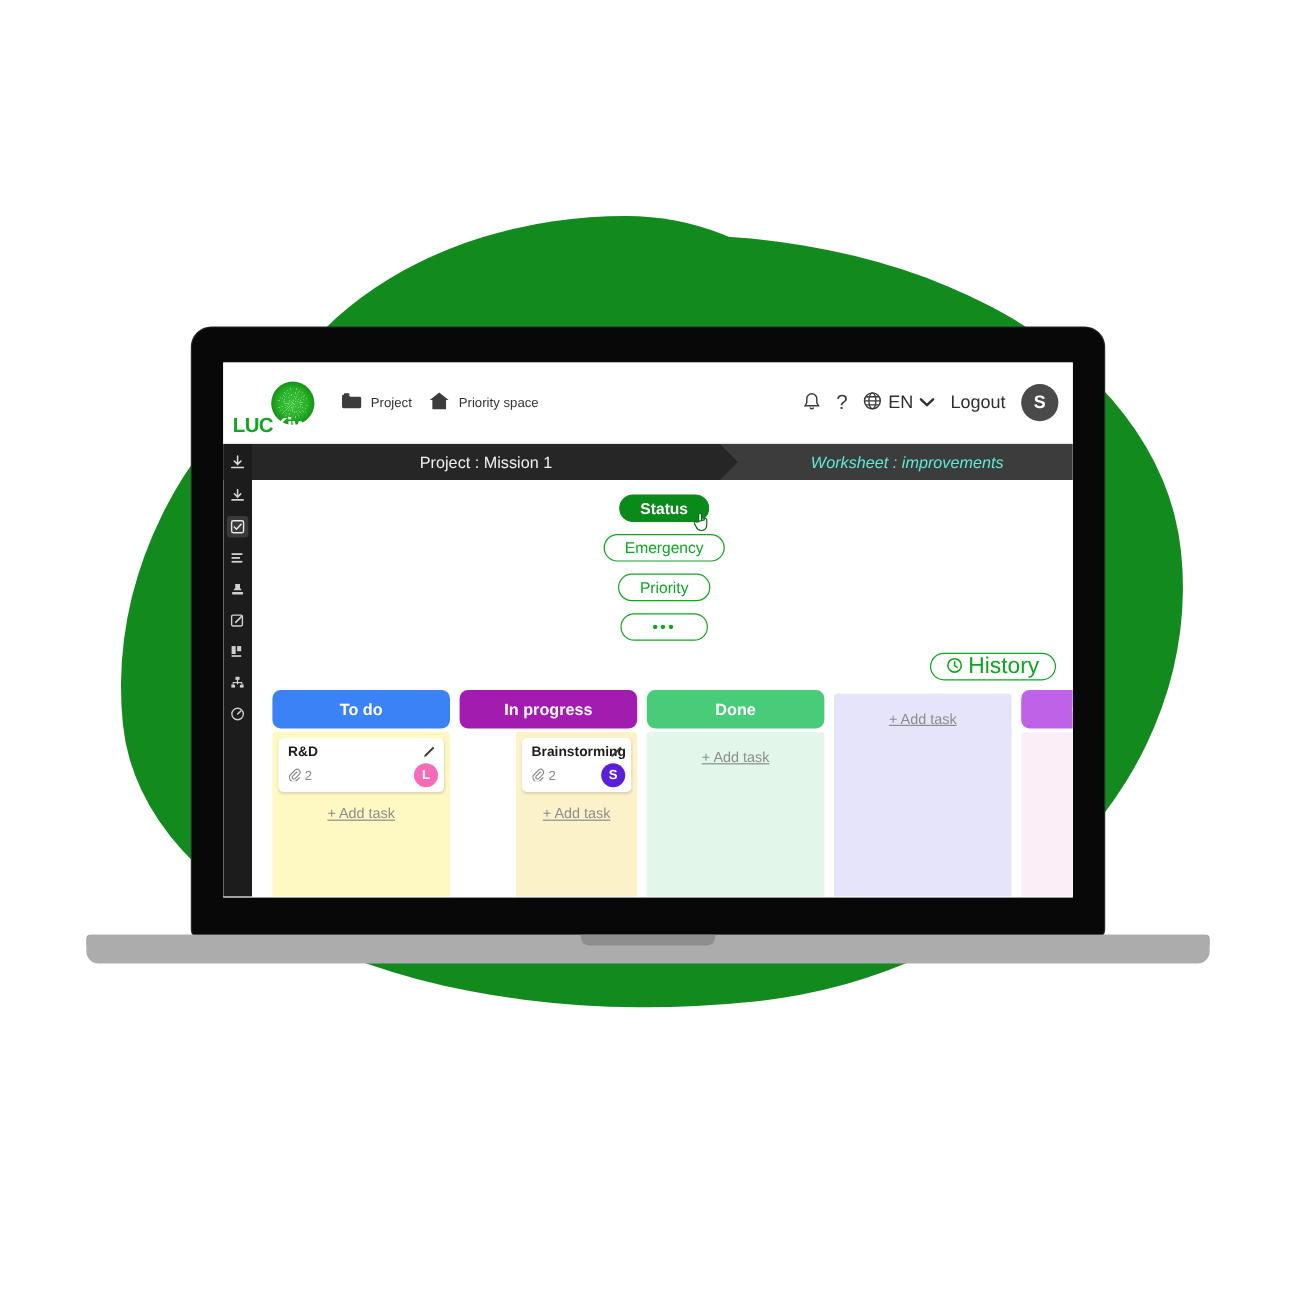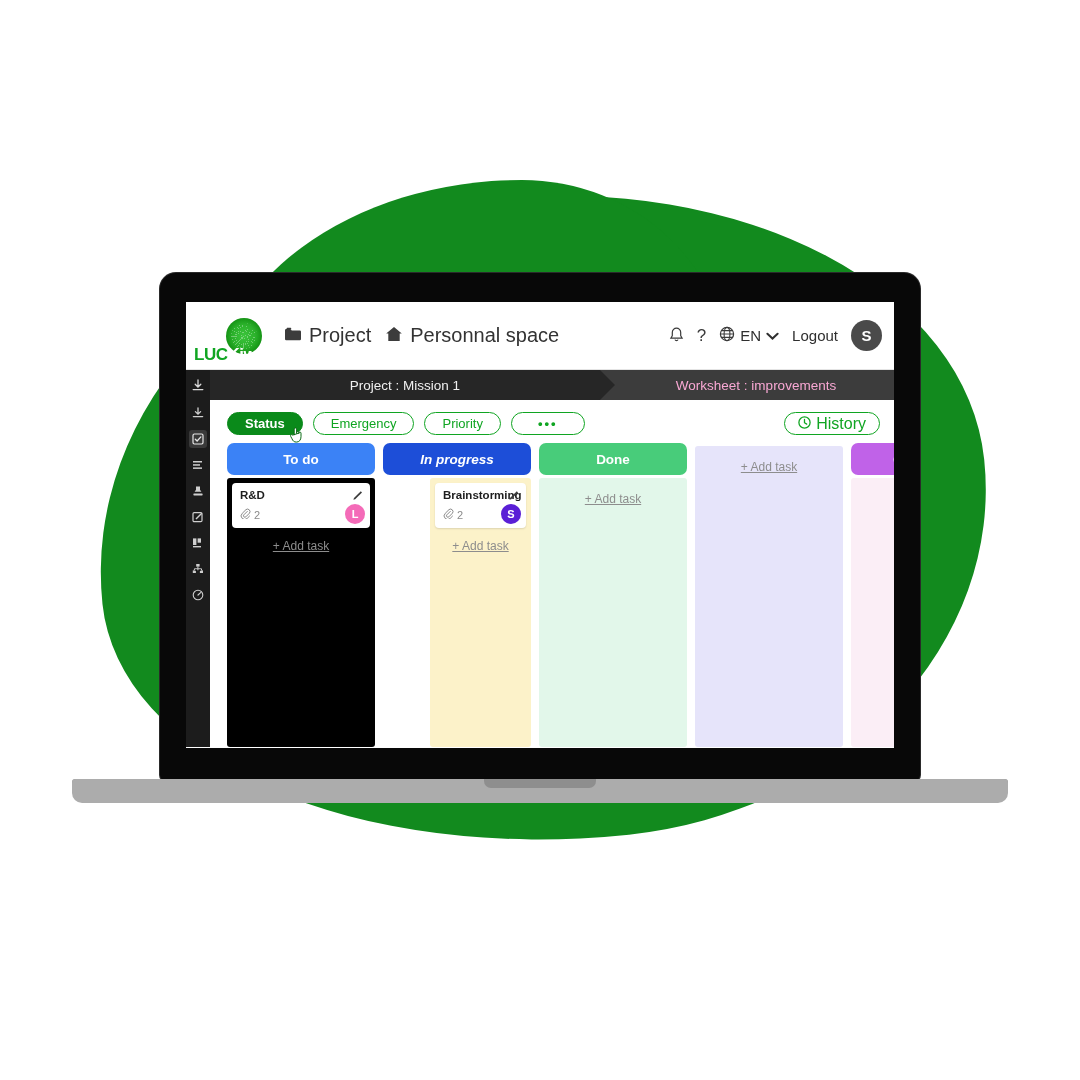--- a/index.html
+++ b/index.html
@@ -91,21 +91,21 @@
     background: radial-gradient(circle at 50% 50%, #3cc43c 0%, #2bb12b 45%, #159415 70%, #0f8a12 100%);
     z-index: 1;
   }
   .kiwi-circle::after{
     content:""; position:absolute; inset:5px; border-radius:50%;
     background:
       repeating-conic-gradient(from 0deg, rgba(255,255,255,.32) 0deg 2deg, rgba(255,255,255,0) 2deg 14deg);
   }
   .nav-item {
     display: flex; align-items: center; gap: 7px;
-    margin-left: 14px; font-size: 20px; color: #333;
+    margin-left: 14px; font-size: 11px; color: #333;
   }
   .nav-item:first-of-type { margin-left: 18px; }
   .hdr-right { margin-left: auto; display: flex; align-items: center; gap: 13px; }
   .icon-btn { color: #3a3a3a; display: flex; align-items: center; }
   .lang { display: flex; align-items: center; gap: 5px; font-size: 15px; color: #2f2f2f; justify-content: center; }
   .logout { font-size: 15px; color: #2f2f2f; }
   .avatar-hdr {
     width: 31px; height: 31px; border-radius: 50%;
     background: #4a4a4a; color: #fff;
     display: flex; align-items: center; justify-content: center;
@@ -128,55 +128,56 @@
     color: #f0f0f0; font-size: 13.5px;
   }
   .crumb-left::after {
     content: ""; position: absolute; right: -15px; top: 0;
     border-left: 15px solid #262626;
     border-top: 15px solid transparent;
     border-bottom: 15px solid transparent;
   }
   .crumb-right {
     flex: 1; height: 30px; display: flex; align-items: center; justify-content: center;
-    color: #f9a8d4; font-size: 13.5px; padding-left: 18px;
+    color: #5eead4; font-size: 13.5px; padding-left: 18px; font-style: italic;
   }
 
   
   .app-body { display: flex; height: calc(446px - 68px - 31px); background: #fff; }
   .sidebar {
     width: 24px; min-width: 24px; background: #1c1c1c;
     display: flex; flex-direction: column; align-items: center;
     padding-top: 4px; gap: 8px;
   }
   .side-ico {
     width: 18px; height: 18px; display: flex; align-items: center; justify-content: center;
     color: #cfcfcf; border-radius: 3px;
   }
   .side-ico.active { background: #3a3a3a; }
 
   .content { flex: 1; position: relative; overflow: hidden; background: #fff; }
 
   .filter-row {
     display: flex; align-items: center; gap: 10px;
     padding: 12px 14px 8px 17px;
+    flex-direction: column;
   }
   .chip {
     height: 23px; padding: 0 17px; border-radius: 12px;
     border: 1.4px solid #10a522; background: #fff; color: #10a522;
     font-size: 13px; display: flex; align-items: center; justify-content: center;
     position: relative; white-space: nowrap;
   }
   .chip.active { background: #0a8a1a; border-color: #0a8a1a; color: #fff; font-weight: 700; }
   .chip.dots { padding: 0 26px; letter-spacing: 2px; font-weight: 800; color:#10a522; }
   .cursor-hand { position: absolute; right: -2px; bottom: -10px; width: 14px; height: 18px; }
   .chip-history {
     margin-left: auto; display: flex; align-items: center; gap: 5px;
     height: 23px; padding: 0 13px; border-radius: 12px;
-    border: 1.4px solid #10a522; color: #10a522; font-size: 16px; background:#fff;
+    border: 1.4px solid #10a522; color: #10a522; font-size: 19px; background:#fff;
   }
 
   
   .board { display: flex; gap: 8px; padding: 0 0 0 17px; height: calc(100% - 43px); }
   .col { width: 148px; min-width: 148px; display: flex; flex-direction: column; }
   .col-head {
     height: 32px; border-radius: 7px;
     display: flex; align-items: center; justify-content: center;
     color: #fff; font-weight: 700; font-size: 13.5px;
   }
@@ -228,21 +229,21 @@
           </span>
           <span>Project</span>
         </div>
 
         <div class="nav-item">
           <span>
             <svg width="18" height="16" viewBox="0 0 18 16">
                 <path d="M9 1 1.2 7.4h2.1V15h11.4V7.4h2.1z" fill="#3c3c3c"></path>
               </svg>
           </span>
-          <span>Personnal space</span>
+          <span>Priority space</span>
         </div>
 
         <div class="hdr-right">
           <span class="icon-btn">
             <svg width="15" height="17" viewBox="0 0 15 17">
                 <path d="M7.5 1.2a4.2 4.2 0 0 1 4.2 4.2v3.3l1.4 2.4H1.9l1.4-2.4V5.4A4.2 4.2 0 0 1 7.5 1.2z" fill="none" stroke="#3a3a3a" stroke-width="1.2"></path>
                 <path d="M6 12.6a1.6 1.6 0 0 0 3 0" fill="none" stroke="#3a3a3a" stroke-width="1.2"></path>
               </svg>
           </span>
           <span class="icon-btn" style="font-size:17px;">?</span>
@@ -361,39 +362,39 @@
                     <path d="M6.5 3.4v3.3l2.2 1.4" fill="none" stroke="#10a522" stroke-width="1.3" stroke-linecap="round"></path>
                   </svg>
               </span>
               <span>History</span>
             </div>
           </div>
 
           <div class="board" id="board">
               <div class="col">
                 <div class="col-head" style="background: #3b82f6;">To do</div>
-                <div class="col-body" style="background: #000000;">
+                <div class="col-body" style="background: #fef9c3;">
                   <div class="task-card">
                     <div class="task-title">R&amp;D</div>
                     <div class="task-meta">
                       <span><svg width="11" height="11" viewBox="0 0 11 11">
                           <path d="M7.6 3.1 3.9 6.8a1.4 1.4 0 0 0 2 2l3.6-3.7a2.5 2.5 0 0 0-3.5-3.5L2.2 5.4a3.5 3.5 0 0 0 5 5l2.6-2.6" fill="none" stroke="#8a8a8a" stroke-width="1"></path>
                         </svg></span>
                       <span>2</span>
                     </div>
                     <span class="pencil"><svg width="12" height="12" viewBox="0 0 12 12">
                         <path d="M9.8 1.2 11 2.4 4.2 9.2 2.4 9.8 3 8z" fill="#3b3b3b"></path>
                       </svg></span>
                     <div class="task-avatar" style="background: rgb(244, 107, 184);">L</div>
                   </div>
                   <div class="add-task">+ Add task</div>
                 </div>
               </div>
               <div class="col">
-                <div class="col-head" style="background: #1d4ed8; font-style: italic;">In progress</div>
+                <div class="col-head" style="background: #a21caf;">In progress</div>
                 <div class="col-body" style="background: rgb(252, 242, 201); margin-left: 47px;">
                   <div class="task-card">
                     <div class="task-title">Brainstorming</div>
                     <div class="task-meta">
                       <span><svg width="11" height="11" viewBox="0 0 11 11">
                           <path d="M7.6 3.1 3.9 6.8a1.4 1.4 0 0 0 2 2l3.6-3.7a2.5 2.5 0 0 0-3.5-3.5L2.2 5.4a3.5 3.5 0 0 0 5 5l2.6-2.6" fill="none" stroke="#8a8a8a" stroke-width="1"></path>
                         </svg></span>
                       <span>2</span>
                     </div>
                     <span class="pencil"><svg width="12" height="12" viewBox="0 0 12 12">

